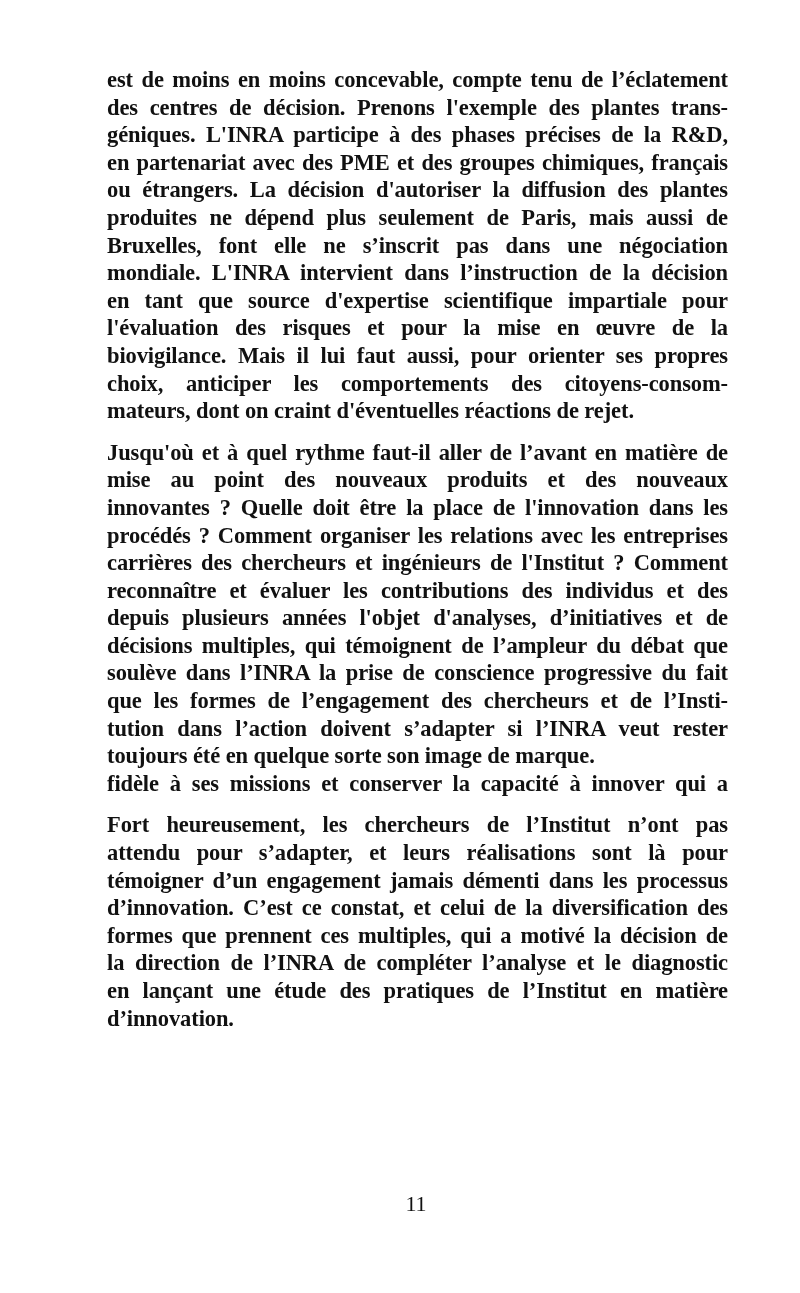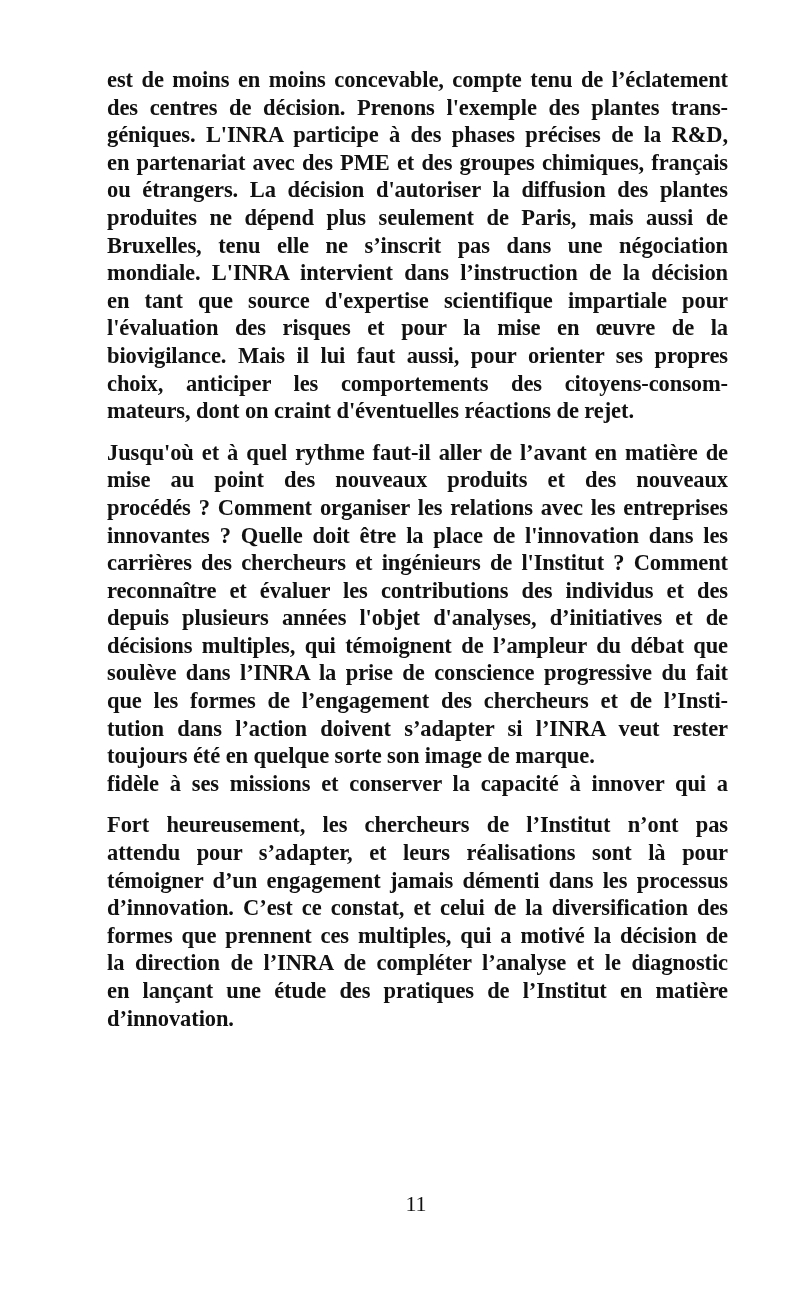--- a/index.html
+++ b/index.html
@@ -55,34 +55,34 @@
 <body>
 
 <div class="page">
   <div class="para">
     <span class="line">est de moins en moins concevable, compte tenu de l’éclatement</span>
     <span class="line">des centres de décision. Prenons l'exemple des plantes trans-</span>
     <span class="line">géniques. L'INRA participe à des phases précises de la R&amp;D,</span>
     <span class="line">en partenariat avec des PME et des groupes chimiques, français</span>
     <span class="line">ou étrangers. La décision d'autoriser la diffusion des plantes</span>
     <span class="line">produites ne dépend plus seulement de Paris, mais aussi de</span>
-    <span class="line">Bruxelles, tenu elle ne s’inscrit pas dans une négociation</span>
+    <span class="line">Bruxelles, font elle ne s’inscrit pas dans une négociation</span>
     <span class="line">mondiale. L'INRA intervient dans l’instruction de la décision</span>
     <span class="line">en tant que source d'expertise scientifique impartiale pour</span>
     <span class="line">l'évaluation des risques et pour la mise en œuvre de la</span>
     <span class="line">biovigilance. Mais il lui faut aussi, pour orienter ses propres</span>
     <span class="line">choix, anticiper les comportements des citoyens-consom-</span>
     <span class="line last">mateurs, dont on craint d'éventuelles réactions de rejet.</span>
   </div>
 
   <div class="para">
     <span class="line">Jusqu'où et à quel rythme faut-il aller de l’avant en matière de</span>
     <span class="line">mise au point des nouveaux produits et des nouveaux</span>
+    <span class="line">innovantes ? Quelle doit être la place de l'innovation dans les</span>
     <span class="line">procédés ? Comment organiser les relations avec les entreprises</span>
-    <span class="line">innovantes ? Quelle doit être la place de l'innovation dans les</span>
     <span class="line">carrières des chercheurs et ingénieurs de l'Institut ? Comment</span>
     <span class="line">reconnaître et évaluer les contributions des individus et des</span>
     <span class="line">depuis plusieurs années l'objet d'analyses, d’initiatives et de</span>
     <span class="line">décisions multiples, qui témoignent de l’ampleur du débat que</span>
     <span class="line">soulève dans l’INRA la prise de conscience progressive du fait</span>
     <span class="line">que les formes de l’engagement des chercheurs et de l’Insti-</span>
     <span class="line">tution dans l’action doivent s’adapter si l’INRA veut rester</span>
     <span class="line last">toujours été en quelque sorte son image de marque.</span>
     <span class="line">fidèle à ses missions et conserver la capacité à innover qui a</span>
   </div>

